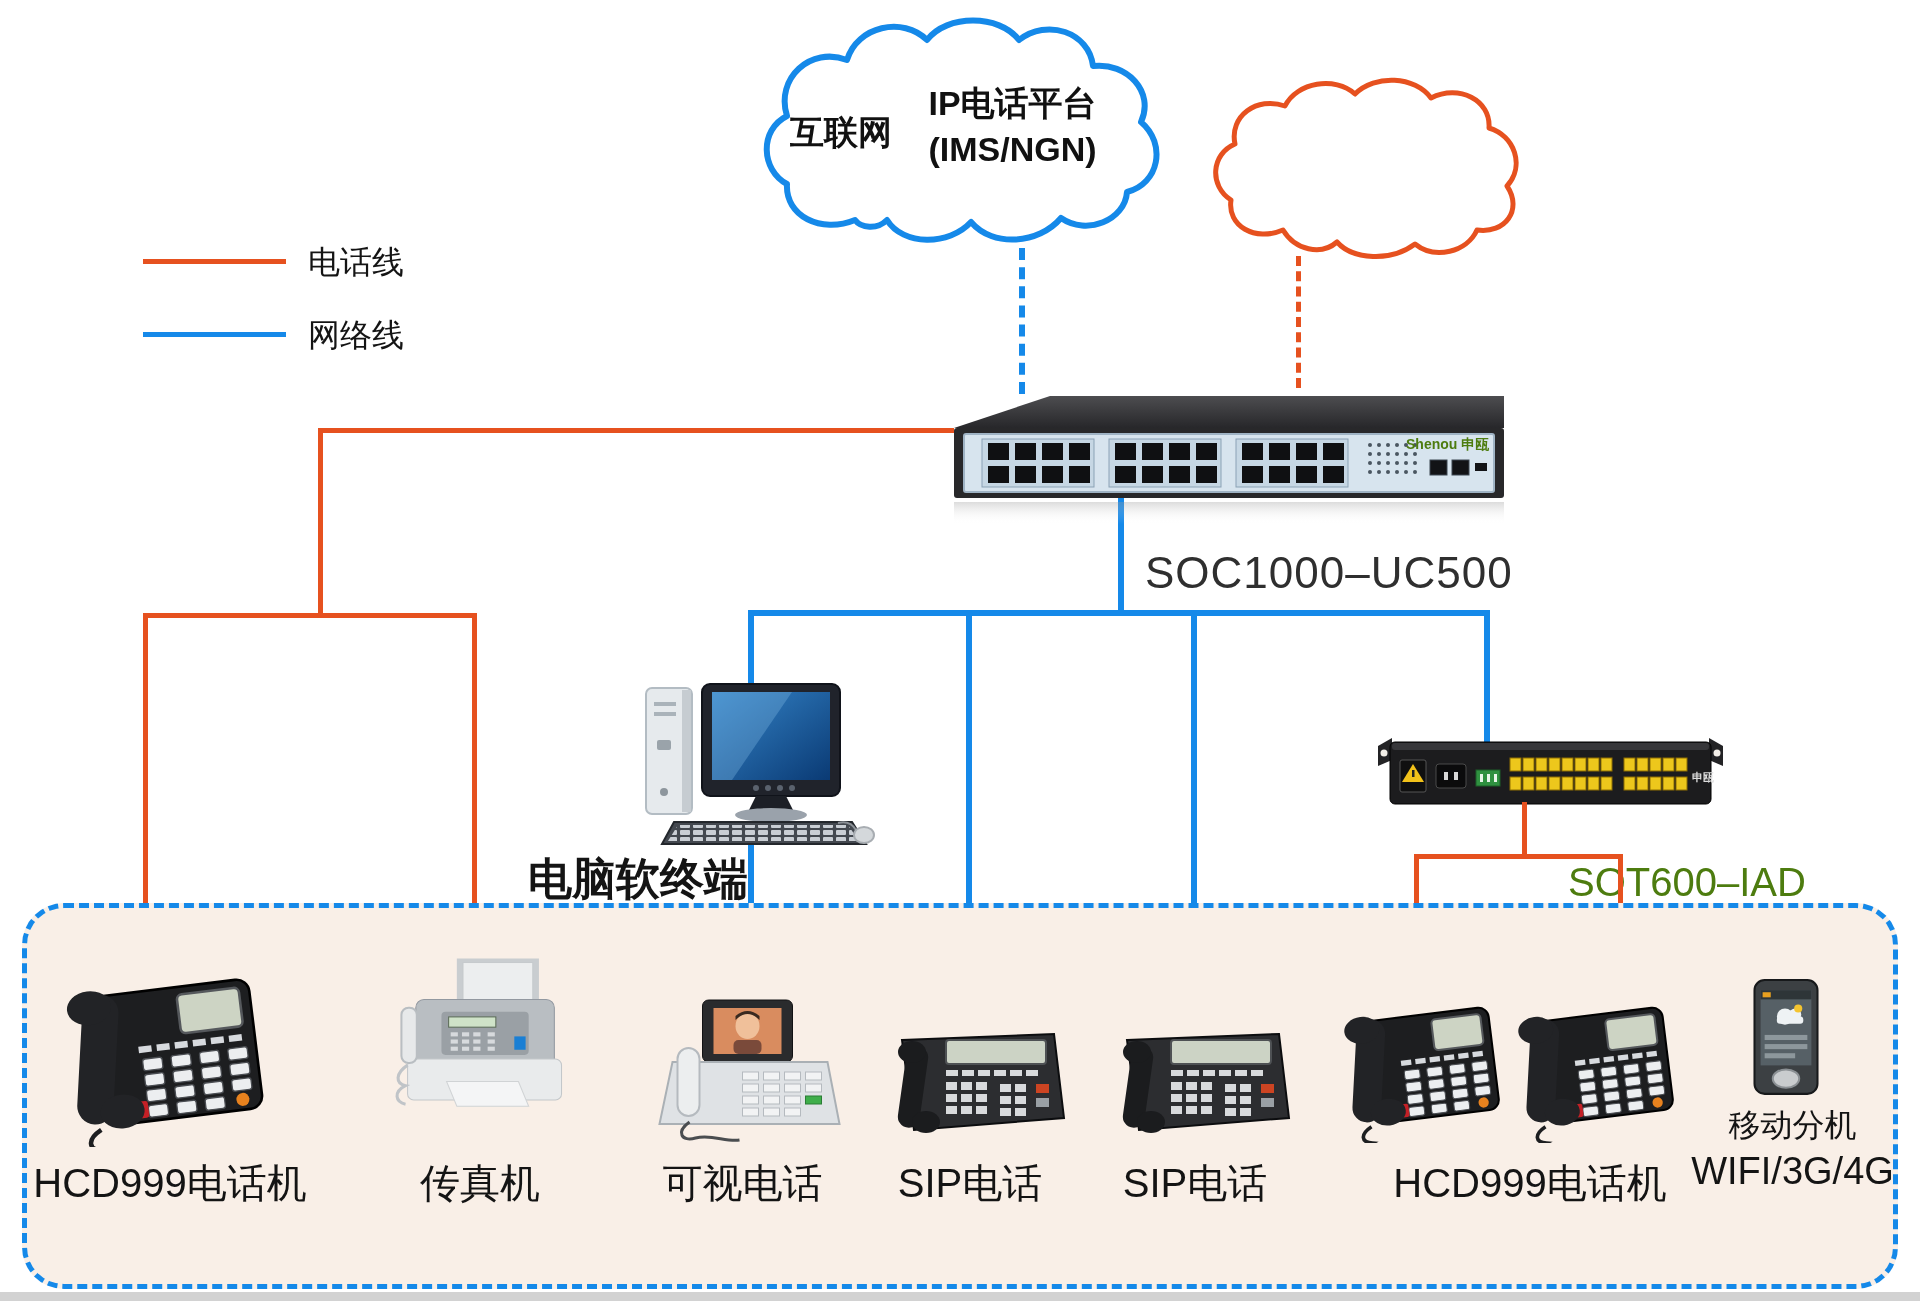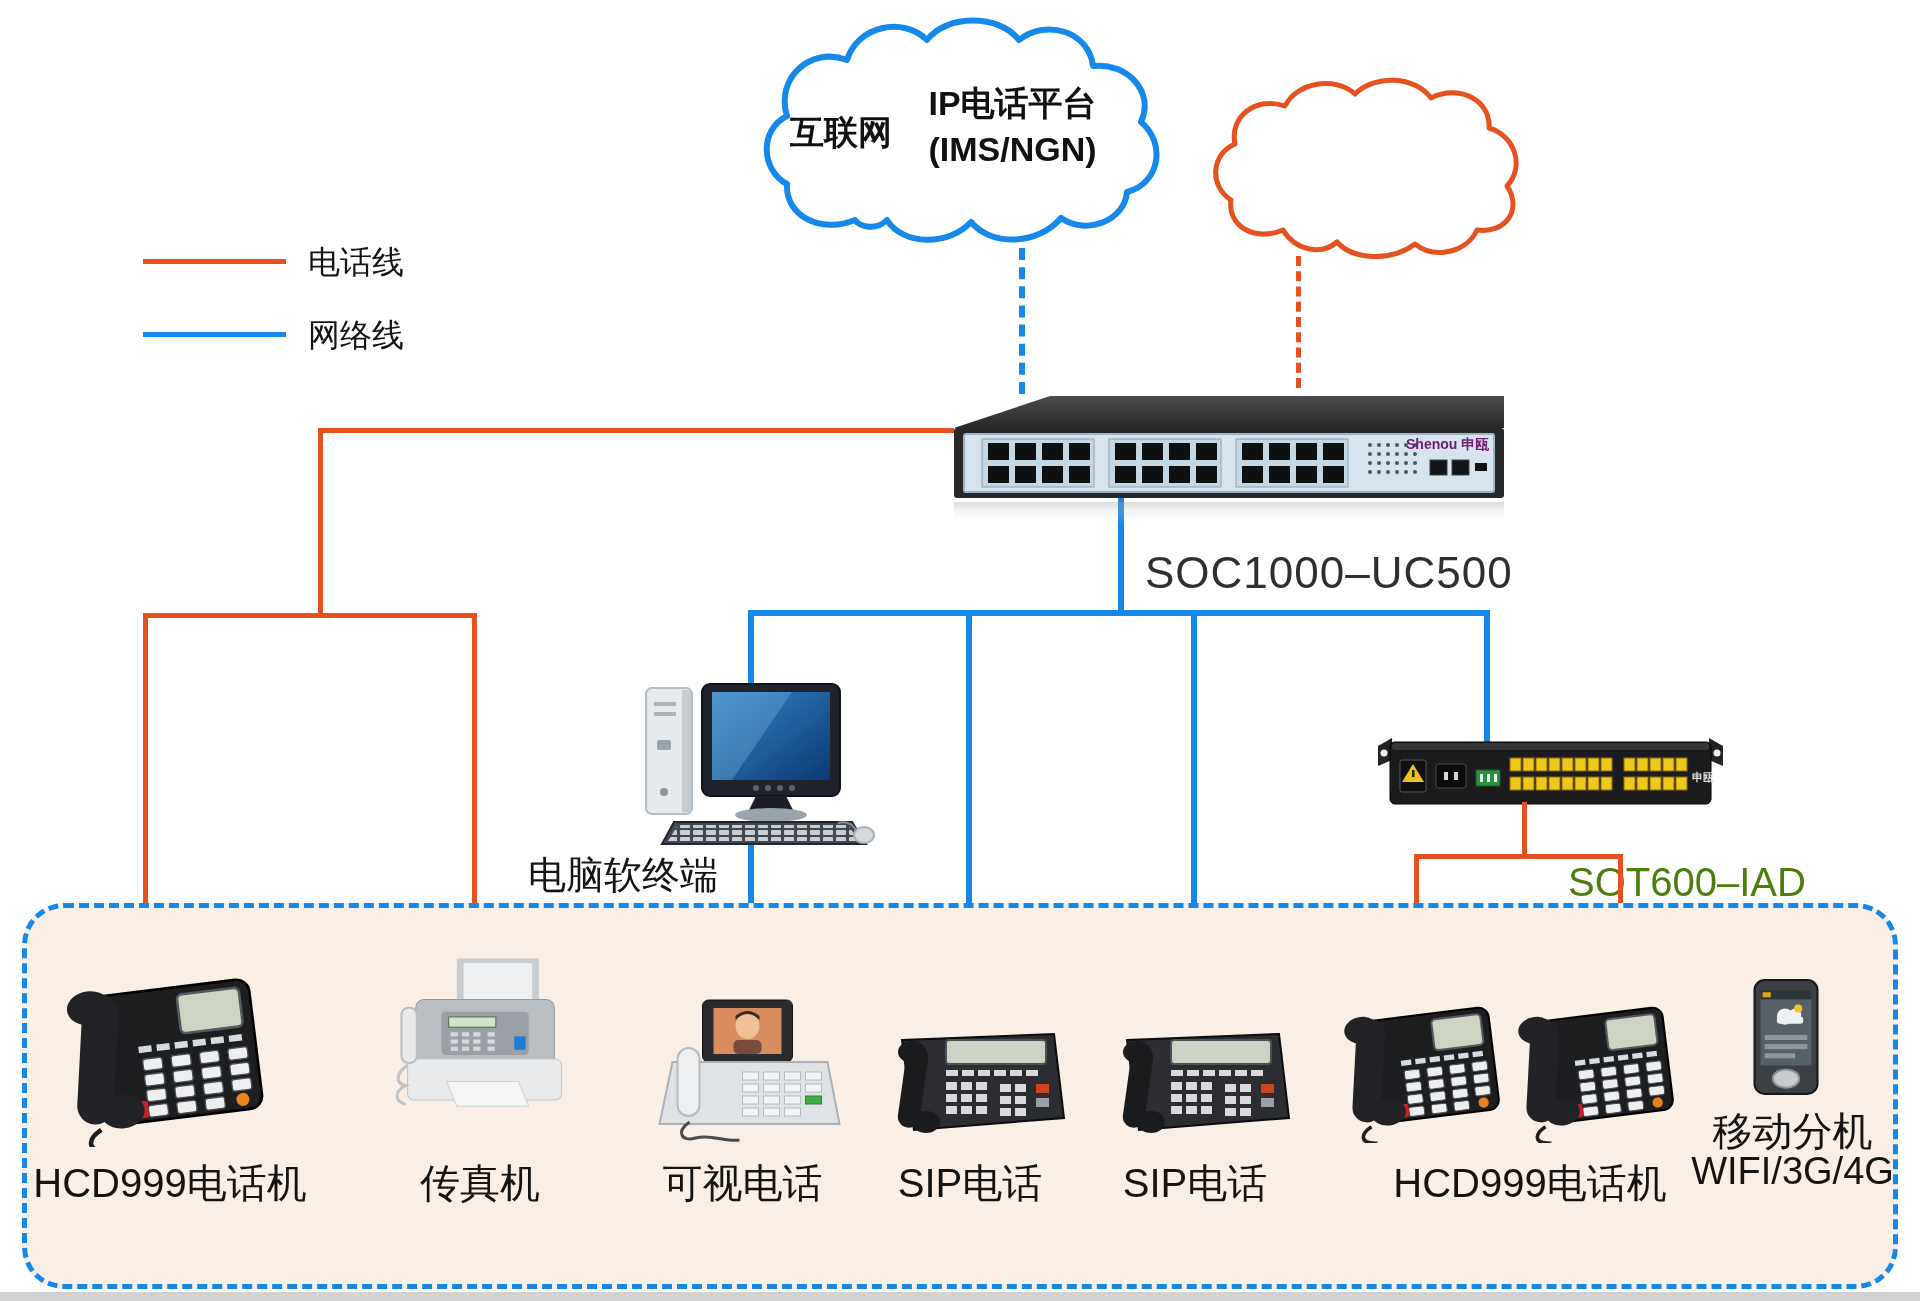--- a/index.html
+++ b/index.html
@@ -134,21 +134,21 @@
         <circle cx="450" cy="80" r="2"></circle>
         <circle cx="459" cy="80" r="2"></circle>
         <circle cx="468" cy="80" r="2"></circle>
         <circle cx="477" cy="80" r="2"></circle>
     </g>
     <rect x="492" y="68" width="17" height="15" fill="#121316" stroke="#3c4750"></rect>
     <rect x="514" y="68" width="17" height="15" fill="#121316" stroke="#3c4750"></rect>
     <rect x="537" y="71" width="12" height="8" fill="#121316"></rect>
     <rect x="16" y="110" width="550" height="22" fill="url(#refl)" opacity="0.35"></rect>
   </svg>
-  <div class="brand" style="left:1406px;top:436px;font-size:14px;color:#701a75;">Shenou 申瓯</div>
+  <div class="brand" style="left:1406px;top:436px;font-size:14px;color:#4d7c0f;">Shenou 申瓯</div>
   <div class="lbl model-lbl" style="left:1145px;top:548px;">SOC1000–UC500</div>
 
   <svg class="abs" style="left:640px;top:682px;" width="235" height="168" viewBox="0 0 235 168">
     <defs>
       <linearGradient id="scr" x1="0" y1="0" x2="1" y2="1">
         <stop offset="0" stop-color="#3585c9"></stop>
           <stop offset="1" stop-color="#0a3a74"></stop>
       </linearGradient>
       <pattern id="keys" width="13" height="7" patternUnits="userSpaceOnUse">
         <rect x="1" y="1" width="10" height="5" rx="1" fill="#c9ced4"></rect>
@@ -167,21 +167,21 @@
       <circle cx="128" cy="106" r="3" fill="#5a626e"></circle>
     <circle cx="140" cy="106" r="3" fill="#5a626e"></circle>
       <circle cx="152" cy="106" r="3" fill="#5a626e"></circle>
     <polygon points="116,114 146,114 154,130 108,130" fill="#1c1f26"></polygon>
     <ellipse cx="131" cy="133" rx="36" ry="7" fill="#9aa2ab"></ellipse>
     <polygon points="34,140 212,140 226,162 22,162" fill="#43484f" stroke="#23272c" stroke-width="2"></polygon>
     <polygon points="38,143 208,143 219,159 28,159" fill="url(#keys)"></polygon>
     <path d="M216,148 q -6,-10 -18,-7" stroke="#8b9096" stroke-width="2" fill="none"></path>
     <ellipse cx="224" cy="153" rx="10" ry="8" fill="#d4d8db" stroke="#a8adb2" stroke-width="2"></ellipse>
   </svg>
-  <div class="lbl" style="left:528px;top:850px;font-size:38px;">电脑软终端</div>
+  <div class="lbl" style="left:528px;top:850px;font-size:44px;font-weight:bold;">电脑软终端</div>
 
   <svg class="abs" style="left:1378px;top:728px;" width="345" height="92" viewBox="0 0 345 92">
     <polygon points="0,18 14,10 14,32 0,38" fill="#232325"></polygon>
       <circle cx="6" cy="25" r="3.5" fill="#f3efe8"></circle>
     <polygon points="345,18 331,10 331,32 345,38" fill="#232325"></polygon>
       <circle cx="339" cy="25" r="3.5" fill="#f3efe8"></circle>
     <rect x="12" y="14" width="321" height="62" rx="5" fill="#1c1c1e" stroke="#000"></rect>
     <rect x="14" y="15" width="317" height="7" rx="3" fill="#37373a"></rect>
     <rect x="22" y="32" width="26" height="32" rx="2" fill="#101010" stroke="#555"></rect>
     <polygon points="35,36 46,54 24,54" fill="#f2c21a"></polygon>
@@ -493,18 +493,18 @@
     <rect x="14" y="74" width="30" height="5" fill="#8d979c"></rect>
     <ellipse cx="35" cy="99" rx="13" ry="9" fill="#c9ccce" stroke="#8b9094" stroke-width="2"></ellipse>
   </svg>
 
   <div class="lbl dev-lbl" style="left:30px;top:1156px;width:280px;">HCD999电话机</div>
   <div class="lbl dev-lbl" style="left:380px;top:1156px;width:200px;">传真机</div>
   <div class="lbl dev-lbl" style="left:650px;top:1156px;width:185px;">可视电话</div>
   <div class="lbl dev-lbl" style="left:875px;top:1156px;width:190px;">SIP电话</div>
   <div class="lbl dev-lbl" style="left:1100px;top:1156px;width:190px;">SIP电话</div>
   <div class="lbl dev-lbl" style="left:1390px;top:1156px;width:280px;">HCD999电话机</div>
-  <div class="lbl dev-lbl" style="left:1690px;top:1104px;width:205px;font-size:40px;">移动分机</div>
+  <div class="lbl dev-lbl" style="left:1690px;top:1104px;width:205px;font-size:32px;">移动分机</div>
   <div class="lbl dev-lbl" style="left:1690px;top:1150px;width:205px;font-size:38px;">WIFI/3G/4G</div>
 
 
   <div class="bottom-bar"></div>
 </div>
 
 </body></html>

